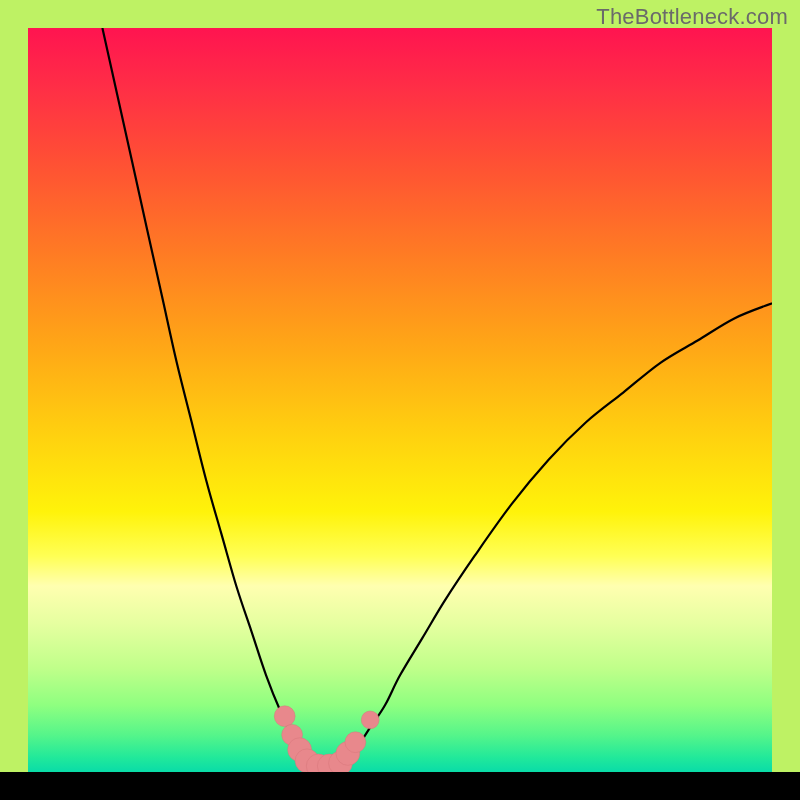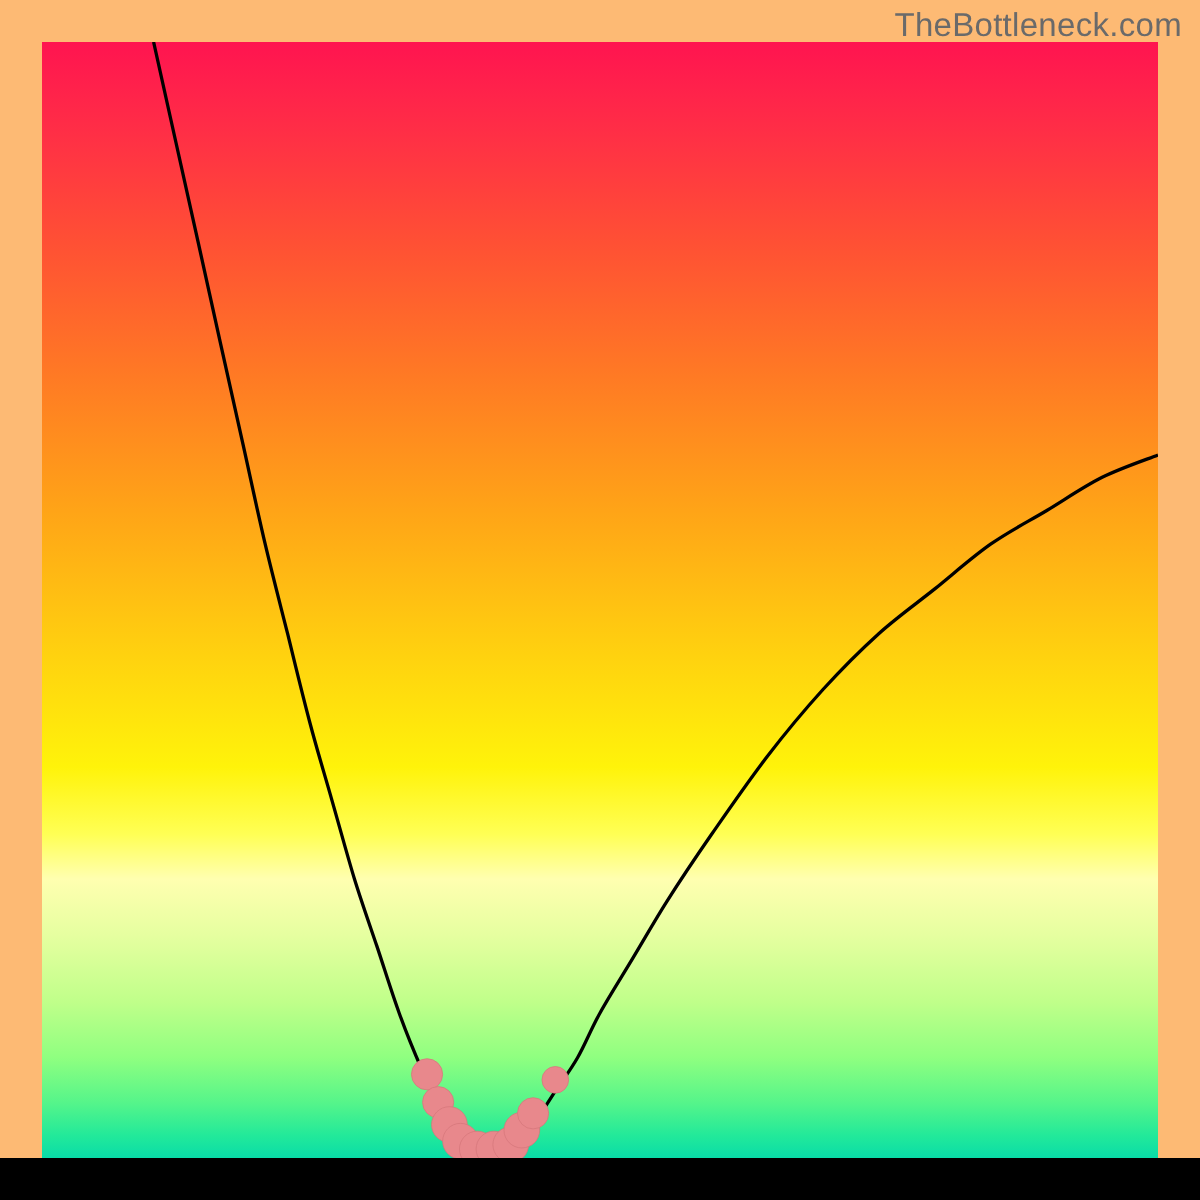--- a/index.html
+++ b/index.html
@@ -8,21 +8,21 @@
     width: 800px;
     height: 800px;
     overflow: hidden;
     background: #000;
     font-family: Arial, Helvetica, sans-serif;
   }
   .frame {
     position: relative;
     width: 800px;
     height: 772px;
-    background: #fdba74;
+    background: #bef264;
   }
   .watermark {
     position: absolute;
     top: 4px;
     right: 12px;
     color: #6a6a6a;
     font-size: 22px;
     font-weight: 500;
     letter-spacing: 0.2px;
     z-index: 20;

